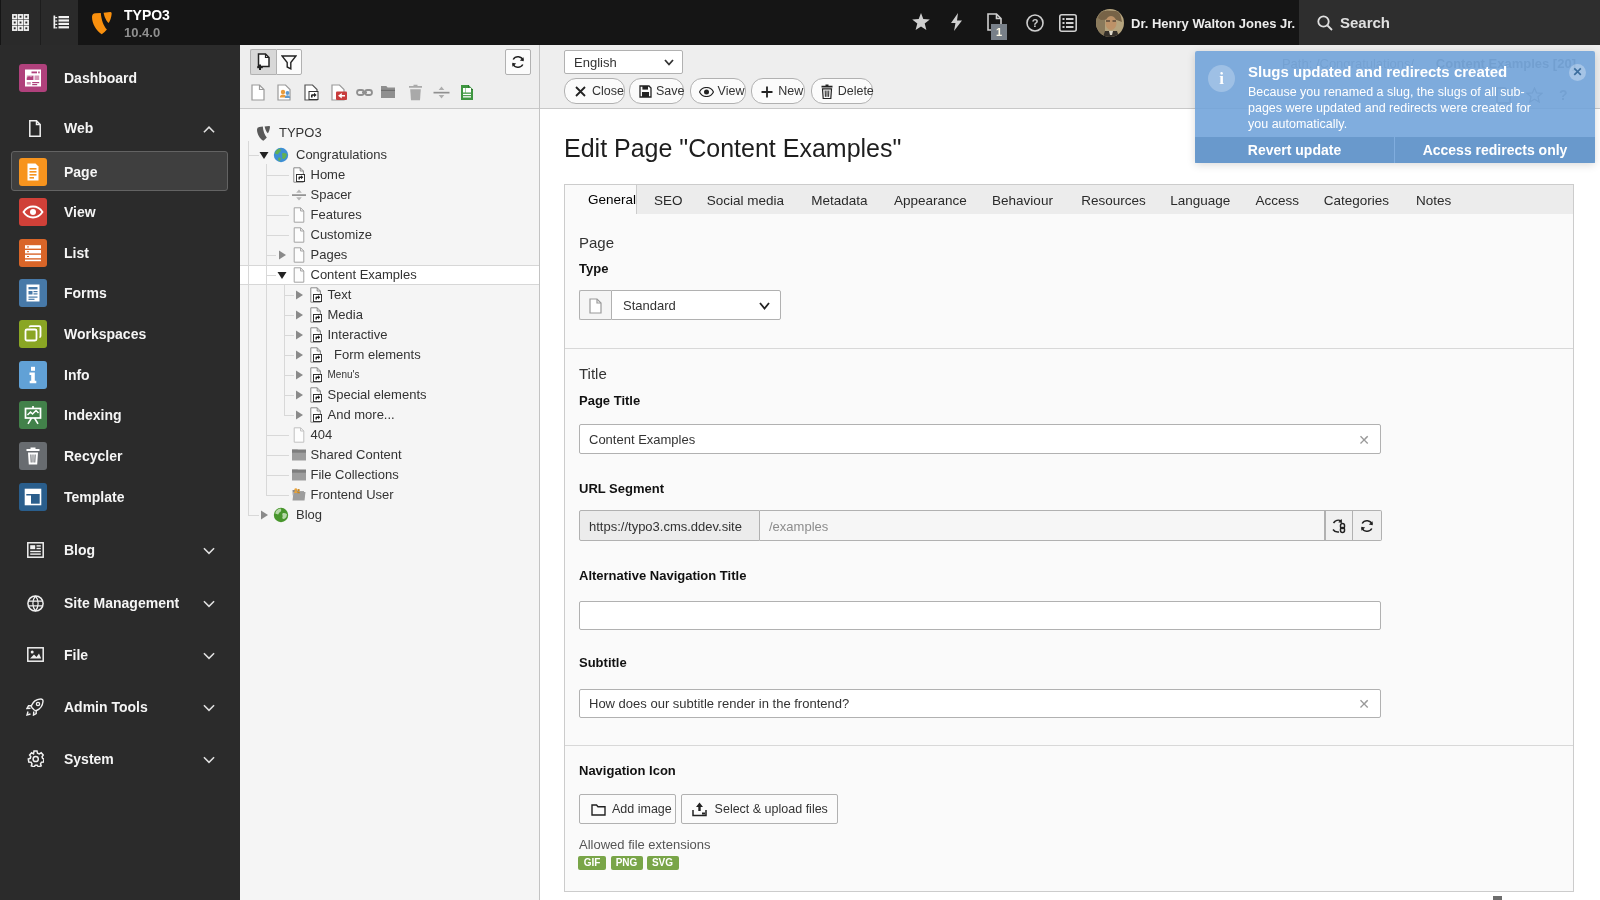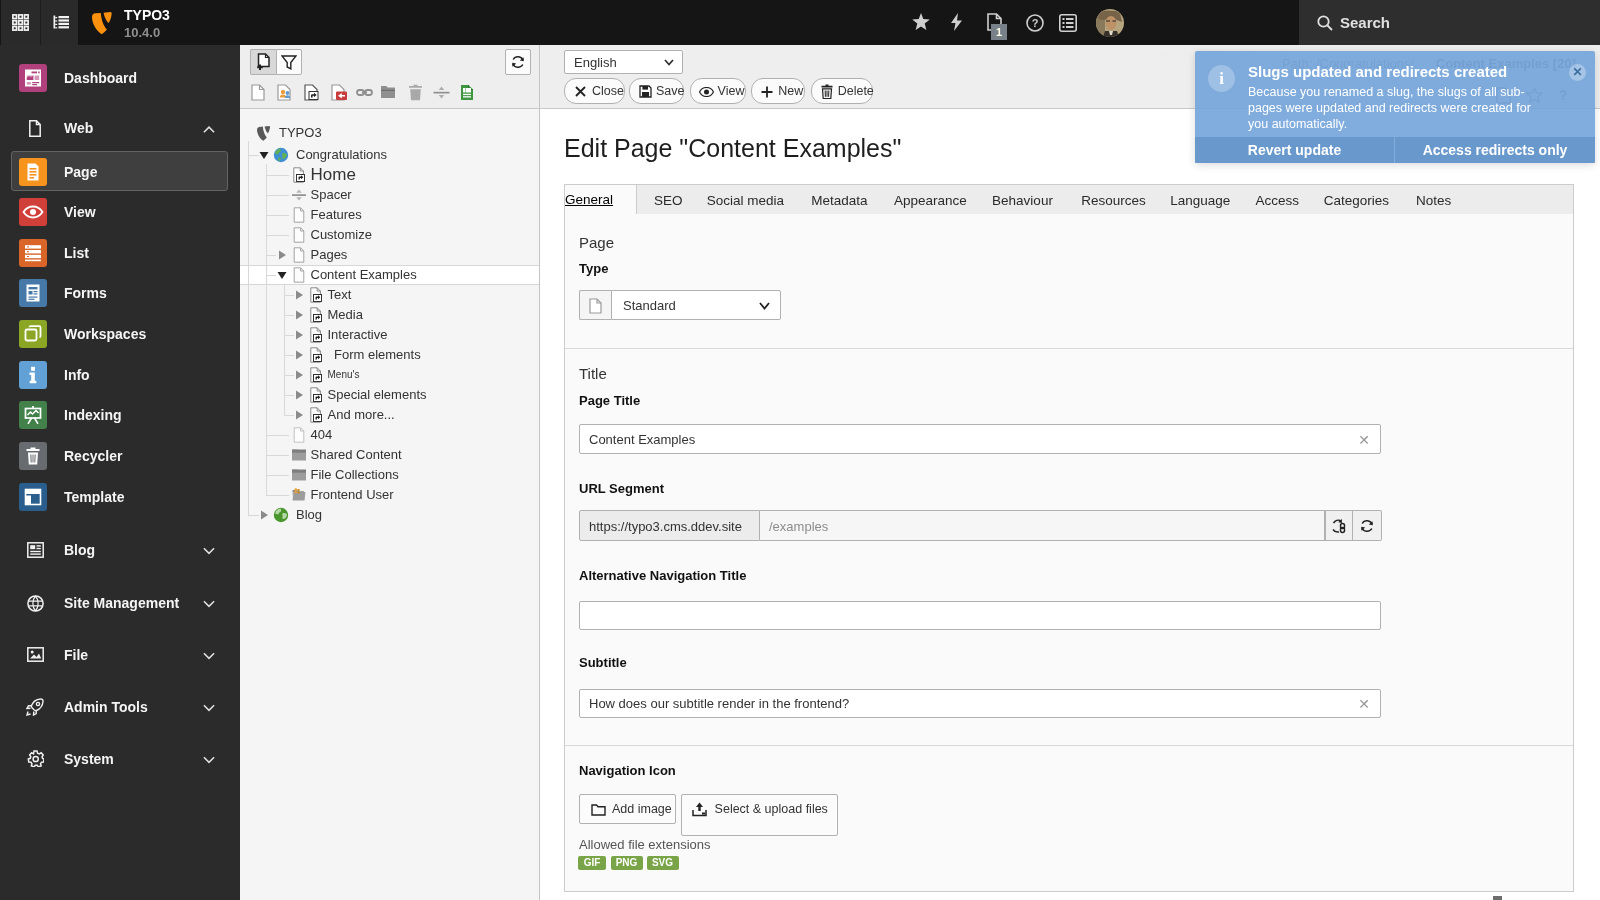--- a/index.html
+++ b/index.html
@@ -7,21 +7,21 @@
 .abs { position:absolute; }
 body { position:relative; }
 
 
 #topbar { position:absolute; left:0; top:0; width:1600px; height:45px; background:#151515; z-index:50; }
 #tb-toggle2 { position:absolute; left:1px; top:0; width:77px; height:45px; background:#2a2a2a; }
 #tb-seam { position:absolute; left:40px; top:0; width:1px; height:45px; background:#1d1d1d; }
 .tb-icon { position:absolute; }
 #tb-logo-text { position:absolute; left:124px; top:8px; color:#fff; font-size:14px; font-weight:bold; line-height:15px; }
 #tb-logo-ver { position:absolute; left:124px; top:25px; color:#8f8f8f; font-size:13px; font-weight:bold; }
-#tb-name { position:absolute; left:1131px; top:16px; color:#ededed; font-size:13px; font-weight:bold;margin-top:29px; }
+#tb-name { position:absolute; left:1131px; top:16px; color:#ededed; font-size:13px; font-weight:bold; }
 #tb-search { position:absolute; left:1299px; top:0; width:301px; height:45px; background:#2e2e2e; }
 #tb-search span { position:absolute; left:41px; top:14px; color:#e0e0e0; font-size:15px; font-weight:bold; }
 
 
 #sidebar { position:absolute; left:0; top:45px; width:240px; height:855px; background:#2b2b2b; z-index:40; }
 .mod-label { position:absolute; left:64px; color:#f5f5f5; font-size:14px; font-weight:bold; }
 .sec-label { position:absolute; left:64px; color:#f5f5f5; font-size:14px; font-weight:bold; }
 .chev { position:absolute; left:203px; width:12px; height:12px; }
 #page-active { position:absolute; left:11px; top:106px; width:217px; height:40px; background:#3f3f3f; border:1px solid #636363; border-radius:3px; }
 
@@ -40,21 +40,21 @@
 .dbtn { position:absolute; top:33px; height:26px; background:#fbfbfb; border:1px solid #b1b1b1; border-radius:12px; font-size:12.5px; color:#333; }
 .dbtn span { position:absolute; white-space:nowrap; }
 #path-row { position:absolute; right:24px; top:11px; font-size:13px; color:#999; white-space:nowrap; }
 #path-row b { color:#8a8a8a; }
 .dh-ricon { position:absolute; top:42px; }
 
 #h1 { position:absolute; left:564px; top:134px; font-size:25px; color:#1e1e1e; letter-spacing:0px; }
 
 
 #tabbar { position:absolute; left:564px; top:184px; width:1010px; height:31px; background:#ececec; border:1px solid #ccc; border-bottom:1px solid #ccc; }
-#tab-active { position:absolute; left:0px; top:0px; width:72px; height:31px; background:#fafafa; border-right:1px solid #ccc; line-height:30px; text-align:left; font-size:13.5px;text-decoration:underline; }
+#tab-active { position:absolute; left:0px; top:0px; width:72px; height:31px; background:#fafafa; border-right:1px solid #ccc; line-height:30px; text-align:right; font-size:13.5px; }
 
 #panel { position:absolute; left:564px; top:214px; width:1010px; height:678px; background:#fafafa; border-left:1px solid #ccc; border-right:1px solid #ccc; border-bottom:1px solid #ccc; }
 .sec-title { position:absolute; left:14px; font-size:15px; color:#333; }
 .flabel { position:absolute; left:14px; font-size:13px; font-weight:bold; color:#111; }
 .divider { position:absolute; left:0; width:1008px; height:1px; background:#d8d8d8; }
 .input { position:absolute; background:#fff; border:1px solid #b1b1b1; border-radius:2px; font-size:13px; color:#333; }
 .input .val { position:absolute; left:9px; top:7px; }
 .clear-x { position:absolute; right:10px; top:7px; color:#999; font-size:14px; }
 .fbtn { position:absolute; background:#fbfbfb; border:1px solid #b1b1b1; border-radius:2px; font-size:12.5px; color:#333; }
 .badge { position:absolute; top:0; height:14px; background:#79a548; color:#fff; font-size:10px; font-weight:bold; border-radius:2px; text-align:center; line-height:14px; }
@@ -449,21 +449,21 @@
       <circle cx="8" cy="8" r="7.2" fill="#3e8fd4"></circle>
       <path fill="#62b152" d="M2.5 4.5 Q4.5 2 7 1.5 Q8.5 3 7.5 4.5 Q5.5 5.5 5 7.5 Q3 7 2 6.5 Z M9.5 6 Q12 5.5 13.8 7 Q14 9.5 12 11.5 Q10 12.5 9 11 Q10 9 9 7.5 Z M5.5 10.5 Q7 10 8 11.5 Q7.5 13.5 6 14.2 Q4.5 12.5 5.5 10.5 Z"></path>
     </svg>
   <div class="abs" style="left:56px;top:102px;font-size:13px;color:#333;line-height:16px;white-space:nowrap">Congratulations</div>
   <svg class="abs" style="left:50.5px;top:122px" width="16" height="16" viewBox="0 0 16 16">
       <path d="M2.8 0.8 L9.2 0.8 L12.4 4 L12.4 15.2 L2.8 15.2 Z" fill="#fdfdfd" stroke="#8a8a8a" stroke-width="1"></path>
       <path d="M9.2 0.8 L9.2 4 L12.4 4" fill="none" stroke="#8a8a8a" stroke-width="1"></path>
       <rect x="5.5" y="7.5" width="8" height="7" fill="#fff" stroke="#333" stroke-width="1"></rect>
       <path d="M7.5 12.5 L7.5 10.5 Q7.5 9.5 8.5 9.5 L10 9.5 L10 8.2 L12.3 10.2 L10 12.2 L10 10.9 L8.9 10.9 L8.9 12.5 Z" fill="#222"></path>
     </svg>
-  <div class="abs" style="left:70.5px;top:122px;font-size:17px;color:#333;line-height:16px;white-space:nowrap">Home</div>
+  <div class="abs" style="left:70.5px;top:122px;font-size:13px;color:#333;line-height:16px;white-space:nowrap">Home</div>
   <svg class="abs" style="left:50.5px;top:142px" width="16" height="16" viewBox="0 0 16 16">
       <rect x="1" y="7.3" width="14" height="1.6" fill="#8a8a8a"></rect>
       <path d="M8 2.5 L10.8 5.8 L5.2 5.8 Z M8 13.5 L10.8 10.2 L5.2 10.2 Z" fill="#b5b5b5"></path>
     </svg>
   <div class="abs" style="left:70.5px;top:142px;font-size:13px;color:#333;line-height:16px;white-space:nowrap">Spacer</div>
   <svg class="abs" style="left:50.5px;top:162px" width="16" height="16" viewBox="0 0 16 16">
       <path d="M3.2 0.8 L9.6 0.8 L12.8 4 L12.8 15.2 L3.2 15.2 Z" fill="#fdfdfd" stroke="#a3a3a3" stroke-width="1"></path>
       <path d="M9.6 0.8 L9.6 4 L12.8 4" fill="none" stroke="#a3a3a3" stroke-width="1"></path>
     </svg>
   <div class="abs" style="left:70.5px;top:162px;font-size:13px;color:#333;line-height:16px;white-space:nowrap">Features</div>
@@ -718,21 +718,21 @@
       <span class="clear-x" style="top:6px">✕</span>
     </div>
   <div class="divider" style="top:531px"></div>
   <div class="flabel" style="top:549px">Navigation Icon</div>
   <div class="fbtn" style="left:14px;top:580px;width:97px;height:30px;">
     <svg style="position:absolute;left:11px;top:9px" width="15" height="12" viewBox="0 0 15 12">
         <path d="M1 1 L5.5 1 L7 2.8 L14 2.8 L14 11 L1 11 Z" fill="none" stroke="#222" stroke-width="1.4"></path>
       </svg>
     <span style="position:absolute;left:32px;top:7px;white-space:nowrap">Add image</span>
     </div>
-  <div class="fbtn" style="left:115.6px;top:580px;width:157px;height:42px;padding-left:24px;">
+  <div class="fbtn" style="left:115.6px;top:580px;width:157px;height:30px;padding-left:24px;">
     <svg style="position:absolute;left:10px;top:7px" width="15" height="15" viewBox="0 0 15 15">
         <path d="M7.5 0.5 L11 5 L8.7 5 L8.7 9 L6.3 9 L6.3 5 L4 5 Z" fill="#222"></path>
         <path d="M1 8 L1 13.5 L14 13.5 L14 8" fill="none" stroke="#222" stroke-width="1.5"></path>
         <rect x="10" y="10.5" width="3" height="2" fill="#222"></rect>
       </svg>
     <span style="position:absolute;left:33px;top:7px;white-space:nowrap">Select &amp; upload files</span>
     </div>
   <div class="abs" style="left:14px;top:623px;font-size:13px;color:#555">Allowed file extensions</div>
   <div class="badge" style="left:13px;top:642px;width:28px;">GIF</div>
   <div class="badge" style="left:45.5px;top:642px;width:32px;">PNG</div>

